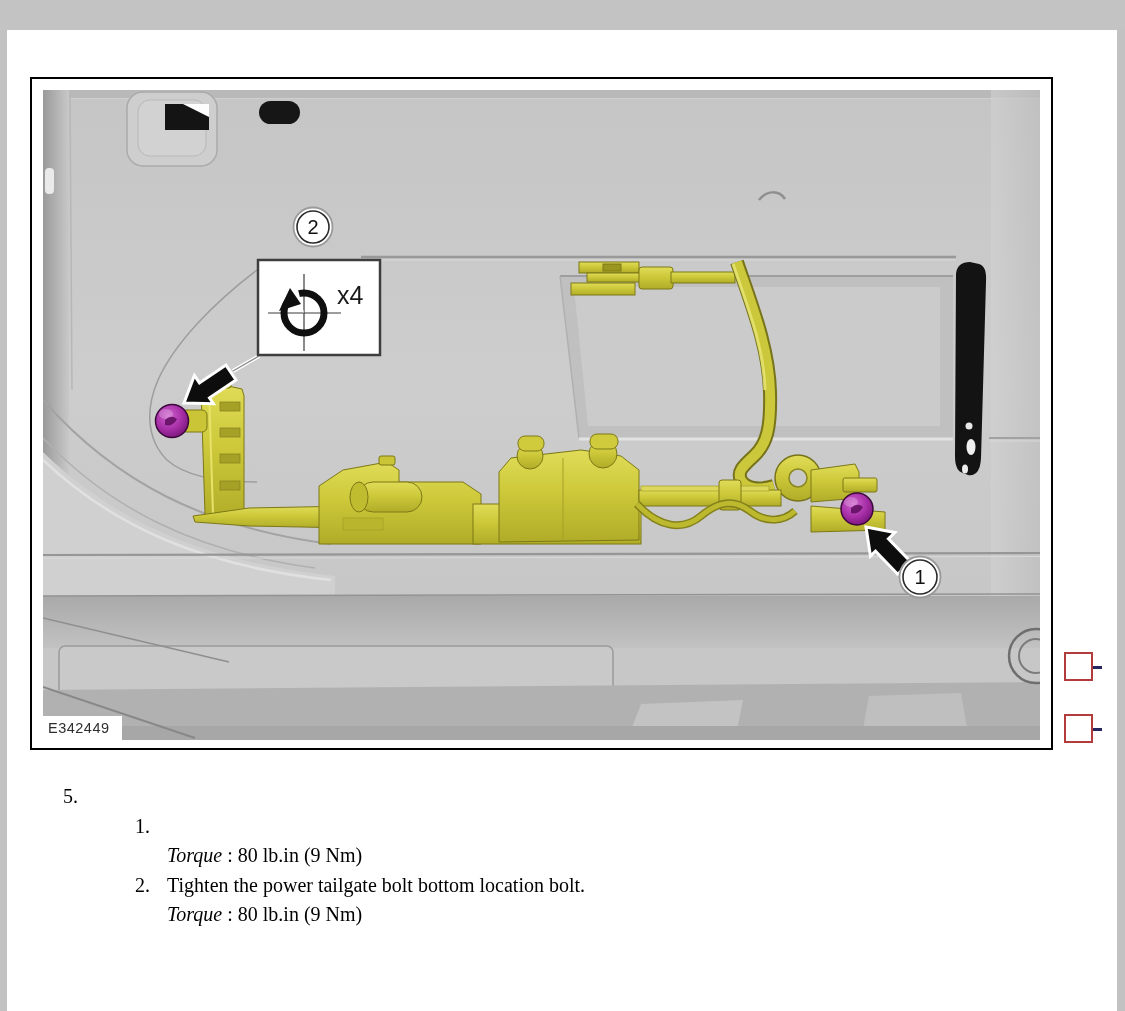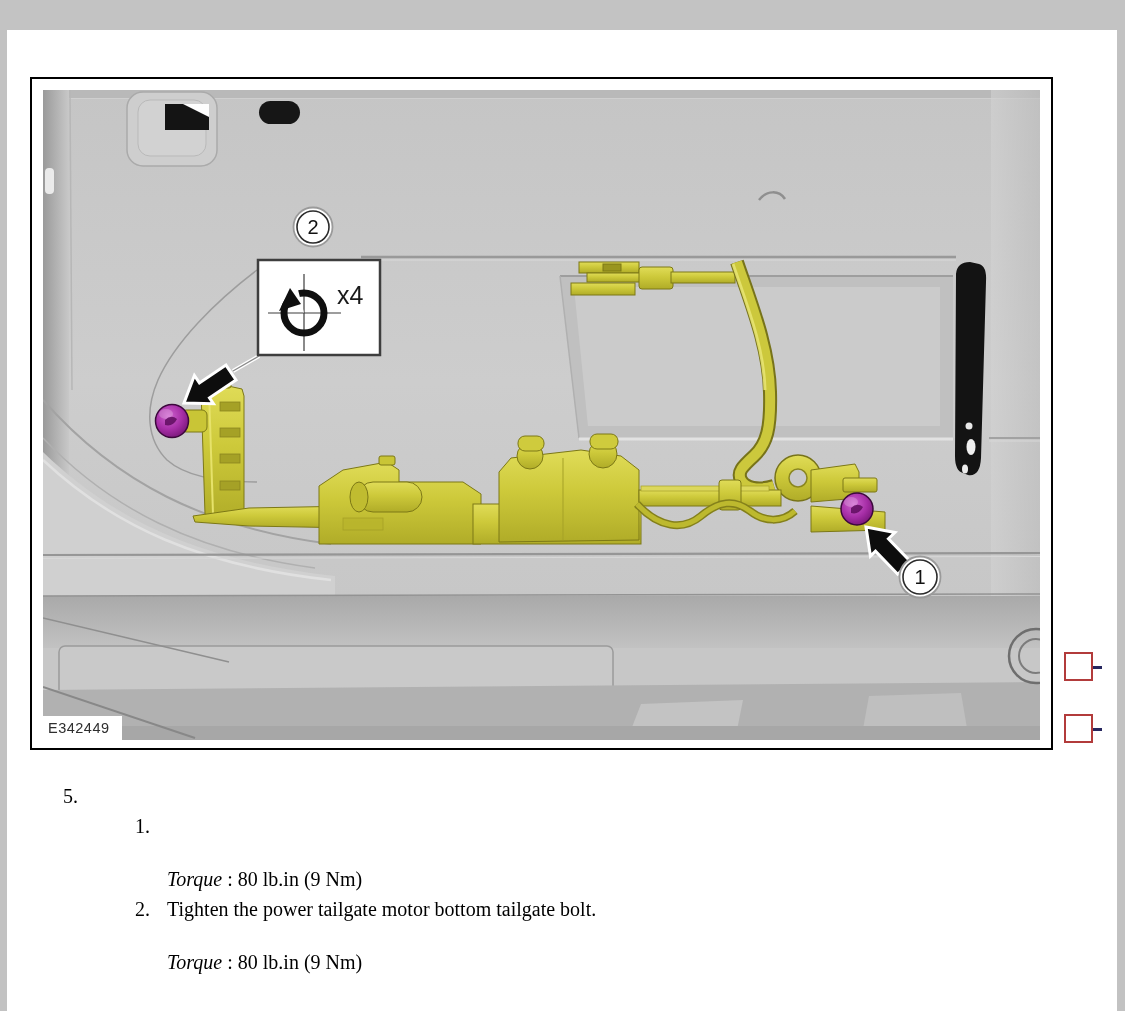--- a/index.html
+++ b/index.html
@@ -22,21 +22,21 @@
     position:absolute;right:-11px;top:12px;width:9px;height:2.5px;background:#26265e;
   }
   .instructions{
     position:absolute;left:56px;top:752px;color:#000;
     font-size:20px;line-height:29.5px;
   }
   .substeps{margin-left:72px;}
   .substep-line{display:flex;}
   .substep-line .num{width:24px;flex:0 0 24px;}
   .substep-line .stext{margin-left:8px;}
-  .torque-line{margin-left:32px;margin-top:24px;}
+  .torque-line{margin-left:32px;}
   .torque-label{font-style:italic;}
   svg text{font-family:"Liberation Sans", sans-serif;}
 </style>
 </head>
 <body>
 
 <div class="top-bar"></div>
 
 <div class="page">
 
@@ -247,21 +247,21 @@
     <div>5.</div>
     <div class="substeps">
       <div class="substep-line">
         <span class="num">1.</span>
       </div>
       <div class="torque-line">
         <span class="torque-label">Torque</span><span> : </span><span>80 lb.in (9 Nm)</span>
       </div>
       <div class="substep-line">
         <span class="num">2.</span>
-        <span class="stext">Tighten the power tailgate motor bottom tailgate bolt.</span>
+        <span class="stext">Tighten the power tailgate bolt bottom location bolt.</span>
       </div>
       <div class="torque-line">
         <span class="torque-label">Torque</span><span> : </span><span>80 lb.in (9 Nm)</span>
       </div>
     </div>
   </div>
 
 </div>
 
 </body></html>

